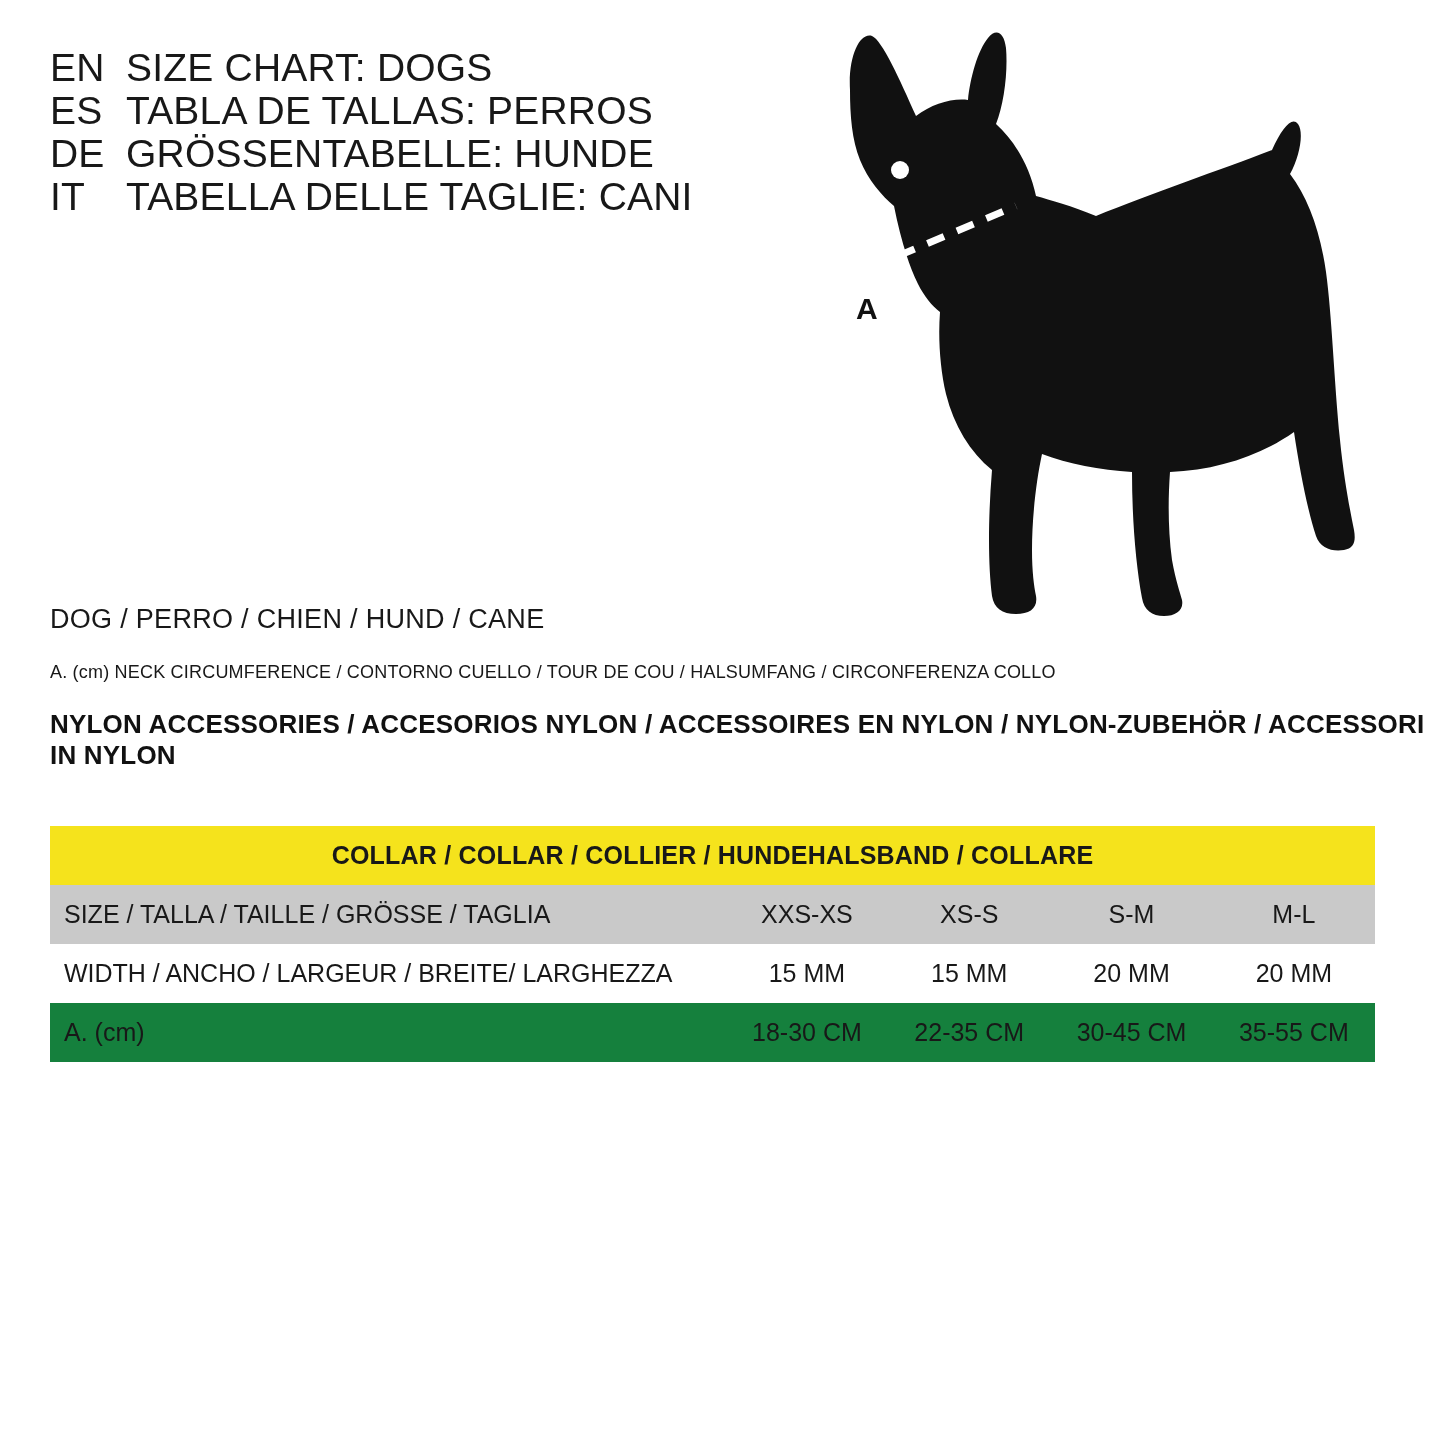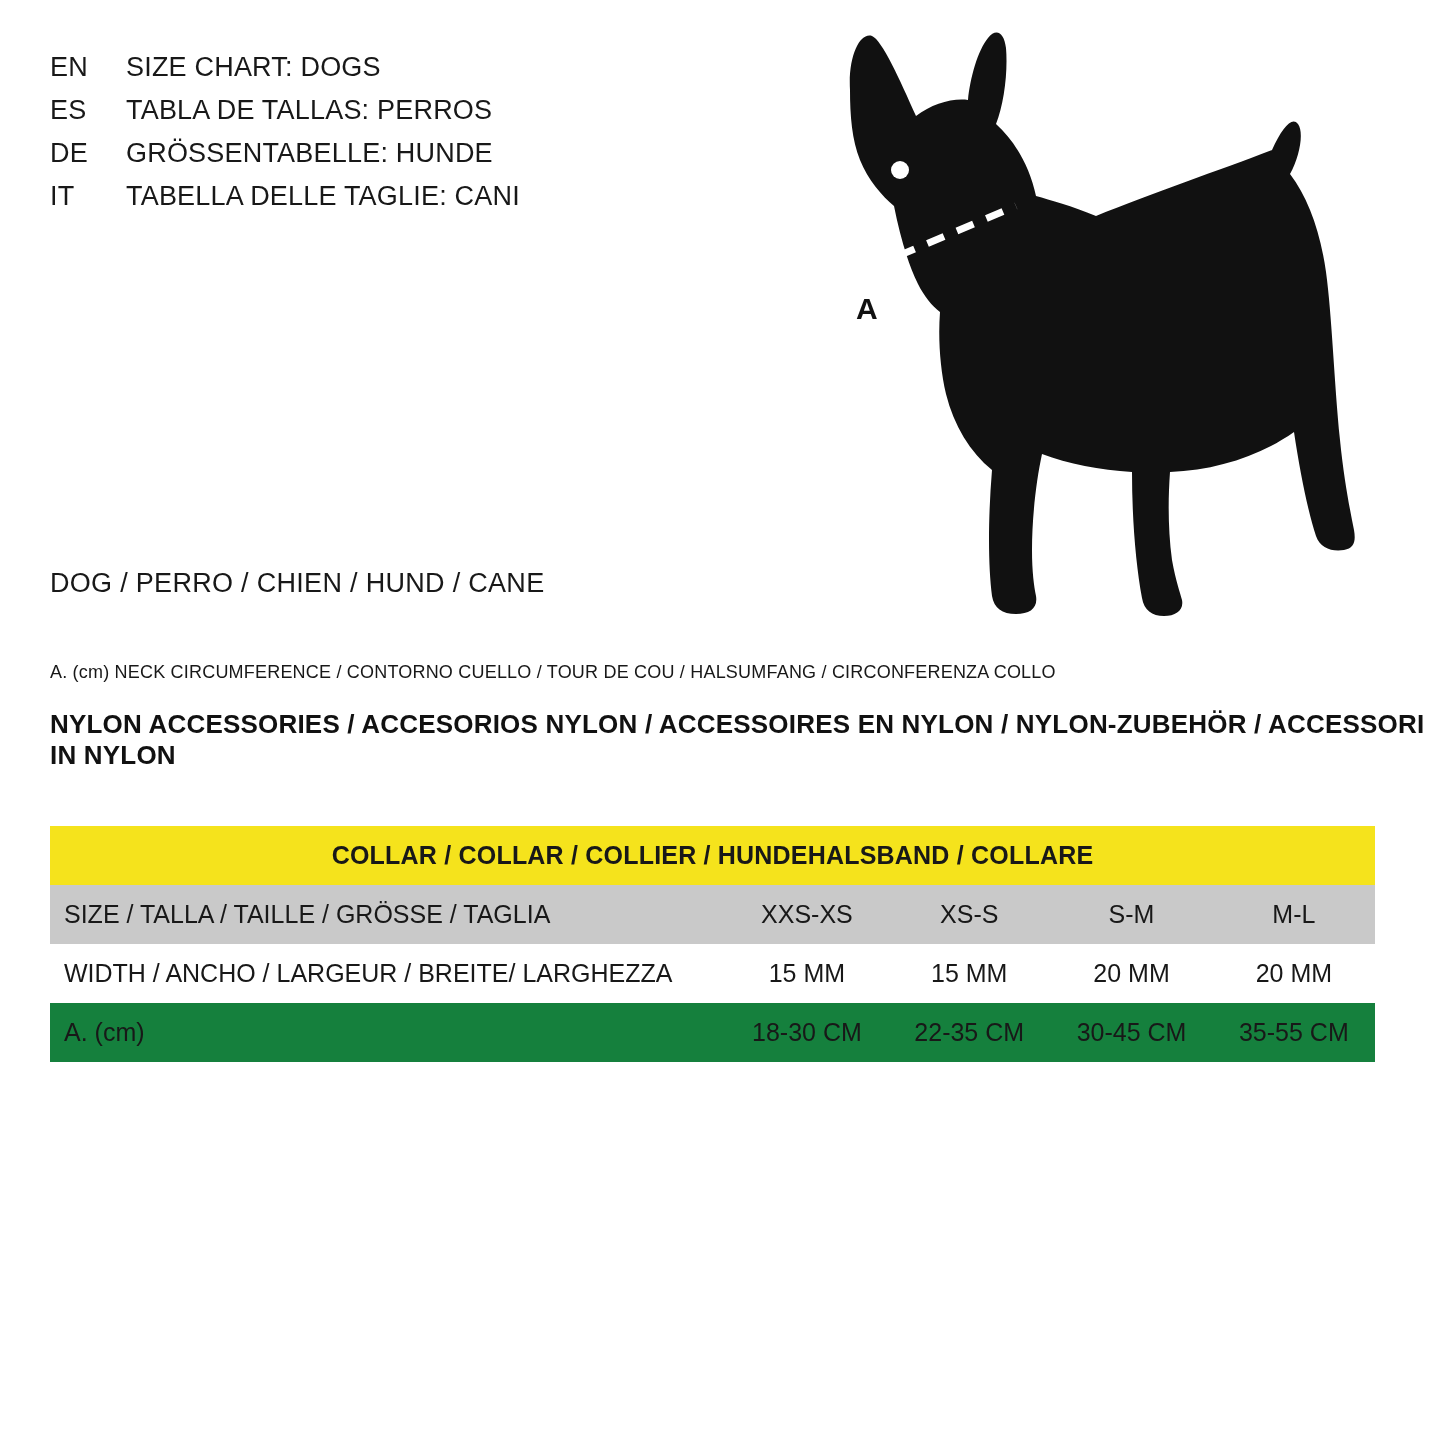--- a/index.html
+++ b/index.html
@@ -19,21 +19,21 @@
   
   .lang-block {
     position: absolute;
     left: 50px;
     top: 46px;
     width: 700px;
   }
   .lang-row {
     display: flex;
     align-items: baseline;
-    font-size: 27px;
+    font-size: 39px;
     line-height: 43px;
     letter-spacing: 0.2px;
     color: #181818;
   }
   .lang-code {
     width: 76px;
     flex: 0 0 76px;
   }
   .lang-text {
     flex: 1 1 auto;
@@ -58,21 +58,21 @@
     top: 272px;
     font-size: 30px;
     font-weight: 700;
     color: #111;
   }
 
   
   .caption-dog {
     position: absolute;
     left: 50px;
-    top: 568px;
+    top: 604px;
     font-size: 27px;
     letter-spacing: 0.3px;
     color: #181818;
   }
   .caption-measure {
     position: absolute;
     left: 50px;
     top: 662px;
     font-size: 18px;
     letter-spacing: 0.2px;

